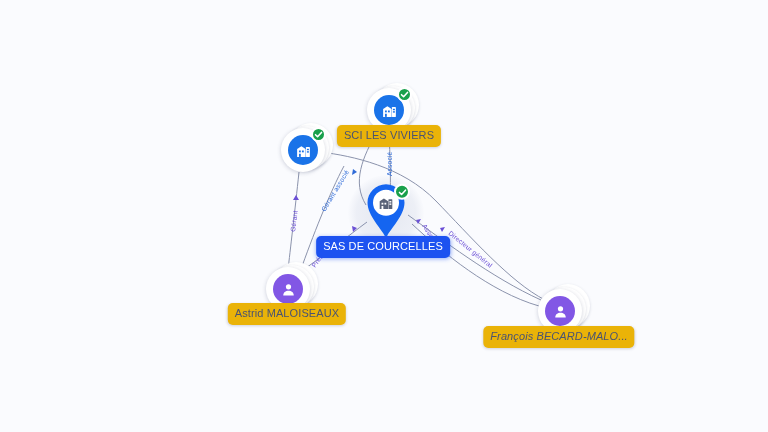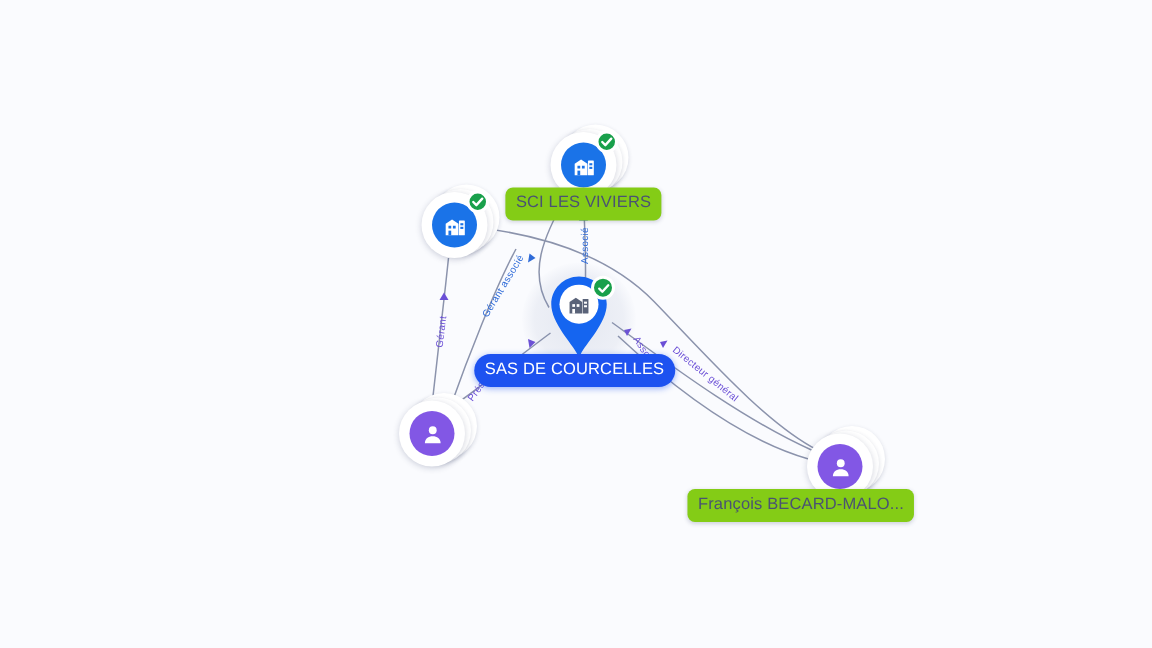--- a/index.html
+++ b/index.html
@@ -83,21 +83,21 @@
     width:16px;height:16px;border-radius:50%;
     background:#19a04b;border:2px solid #ffffff;
     right:-2px;top:1px;box-sizing:border-box;
     display:flex;align-items:center;justify-content:center;
   }
 
   
   .label{
     position:absolute;
     transform:translate(-50%,0);
-    background:#84cc16;
+    background:#eab308;
     color:#4a5372;
     font-size:11px;
     letter-spacing:.1px;
     line-height:1;
     padding:5px 7px 6px 7px;
     border-radius:5px;
     white-space:nowrap;
     box-shadow:0 1px 3px rgba(40,50,90,.20);
   }
   .label.primary{
@@ -244,46 +244,47 @@
           </g>
         </svg>
         <div class="pin-badge">
           <svg width="9" height="9" viewBox="0 0 24 24" fill="none" stroke="#ffffff" stroke-width="4.2" stroke-linecap="round" stroke-linejoin="round">
               <polyline points="4,12.5 9.5,18 20,6.5"></polyline>
             </svg>
         </div>
       </div>
     </div>
   </div>
-  <div class="label primary" style="left:383px;top:236px;border-radius:11px;">SAS DE COURCELLES</div>
+  <div class="label primary" style="left:383px;top:236px;">SAS DE COURCELLES</div>
 
   <div class="node" style="left:288px;top:289px;">
     <div class="stack">
       <div class="sheet s3"></div>
       <div class="sheet s2"></div>
       <div class="disc">
         <div class="inner-circle person">
           <svg width="17" height="17" viewBox="0 0 24 24" fill="#ffffff">
             <circle cx="12" cy="8.2" r="3.7"></circle>
             <path d="M4.6 20.4c0-4.1 3.3-6.5 7.4-6.5s7.4 2.4 7.4 6.5z"></path>
           </svg>
         </div>
       </div>
     </div>
   </div>
+  <div class="label" style="left:287px;top:303px;">Astrid MALOISEAUX</div>
 
   <div class="node" style="left:560px;top:311px;">
     <div class="stack">
       <div class="sheet s3"></div>
       <div class="sheet s2"></div>
       <div class="disc">
         <div class="inner-circle person">
           <svg width="17" height="17" viewBox="0 0 24 24" fill="#ffffff">
             <circle cx="12" cy="8.2" r="3.7"></circle>
             <path d="M4.6 20.4c0-4.1 3.3-6.5 7.4-6.5s7.4 2.4 7.4 6.5z"></path>
           </svg>
         </div>
       </div>
     </div>
   </div>
-  <div class="label" style="left:534px;top:326px;">François BECARD-MALO...</div>
+  <div class="label" style="left:559px;top:326px;font-style:italic;">François BECARD-MALO...</div>
 
 </div>
 
 </body></html>

